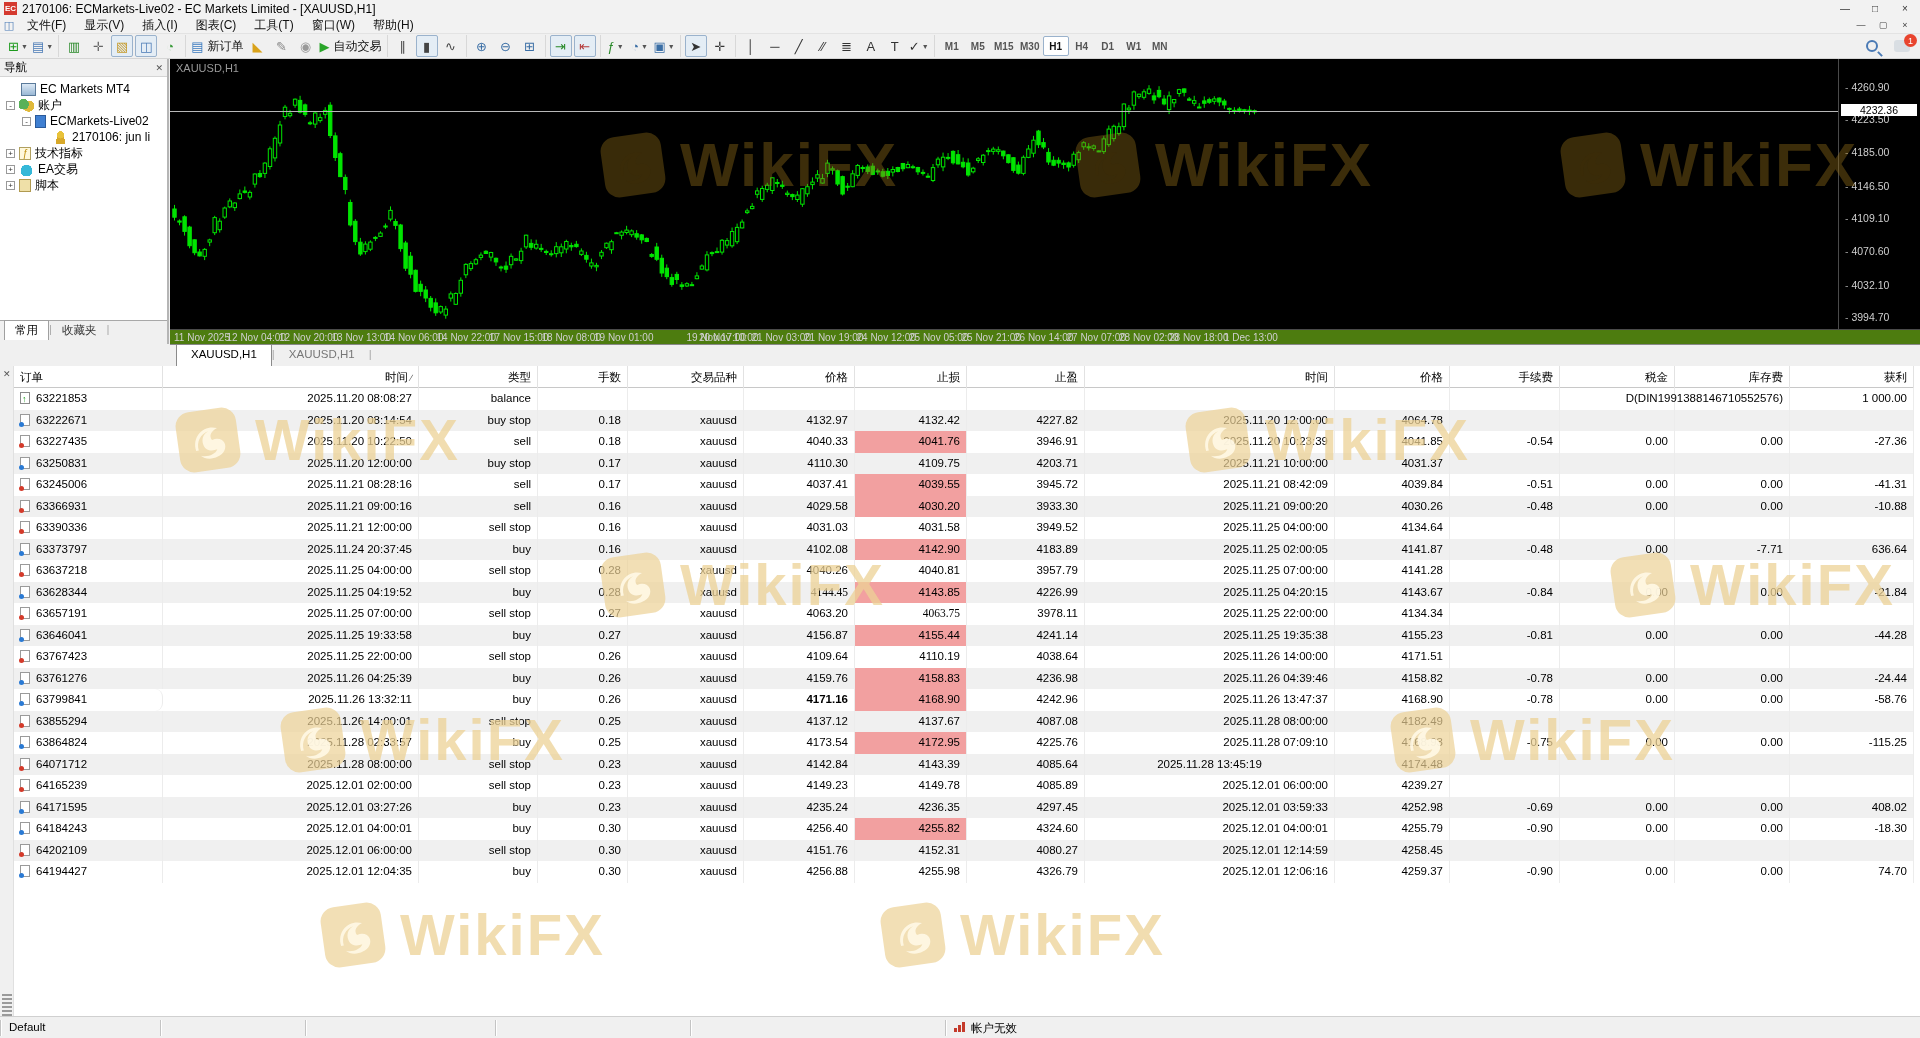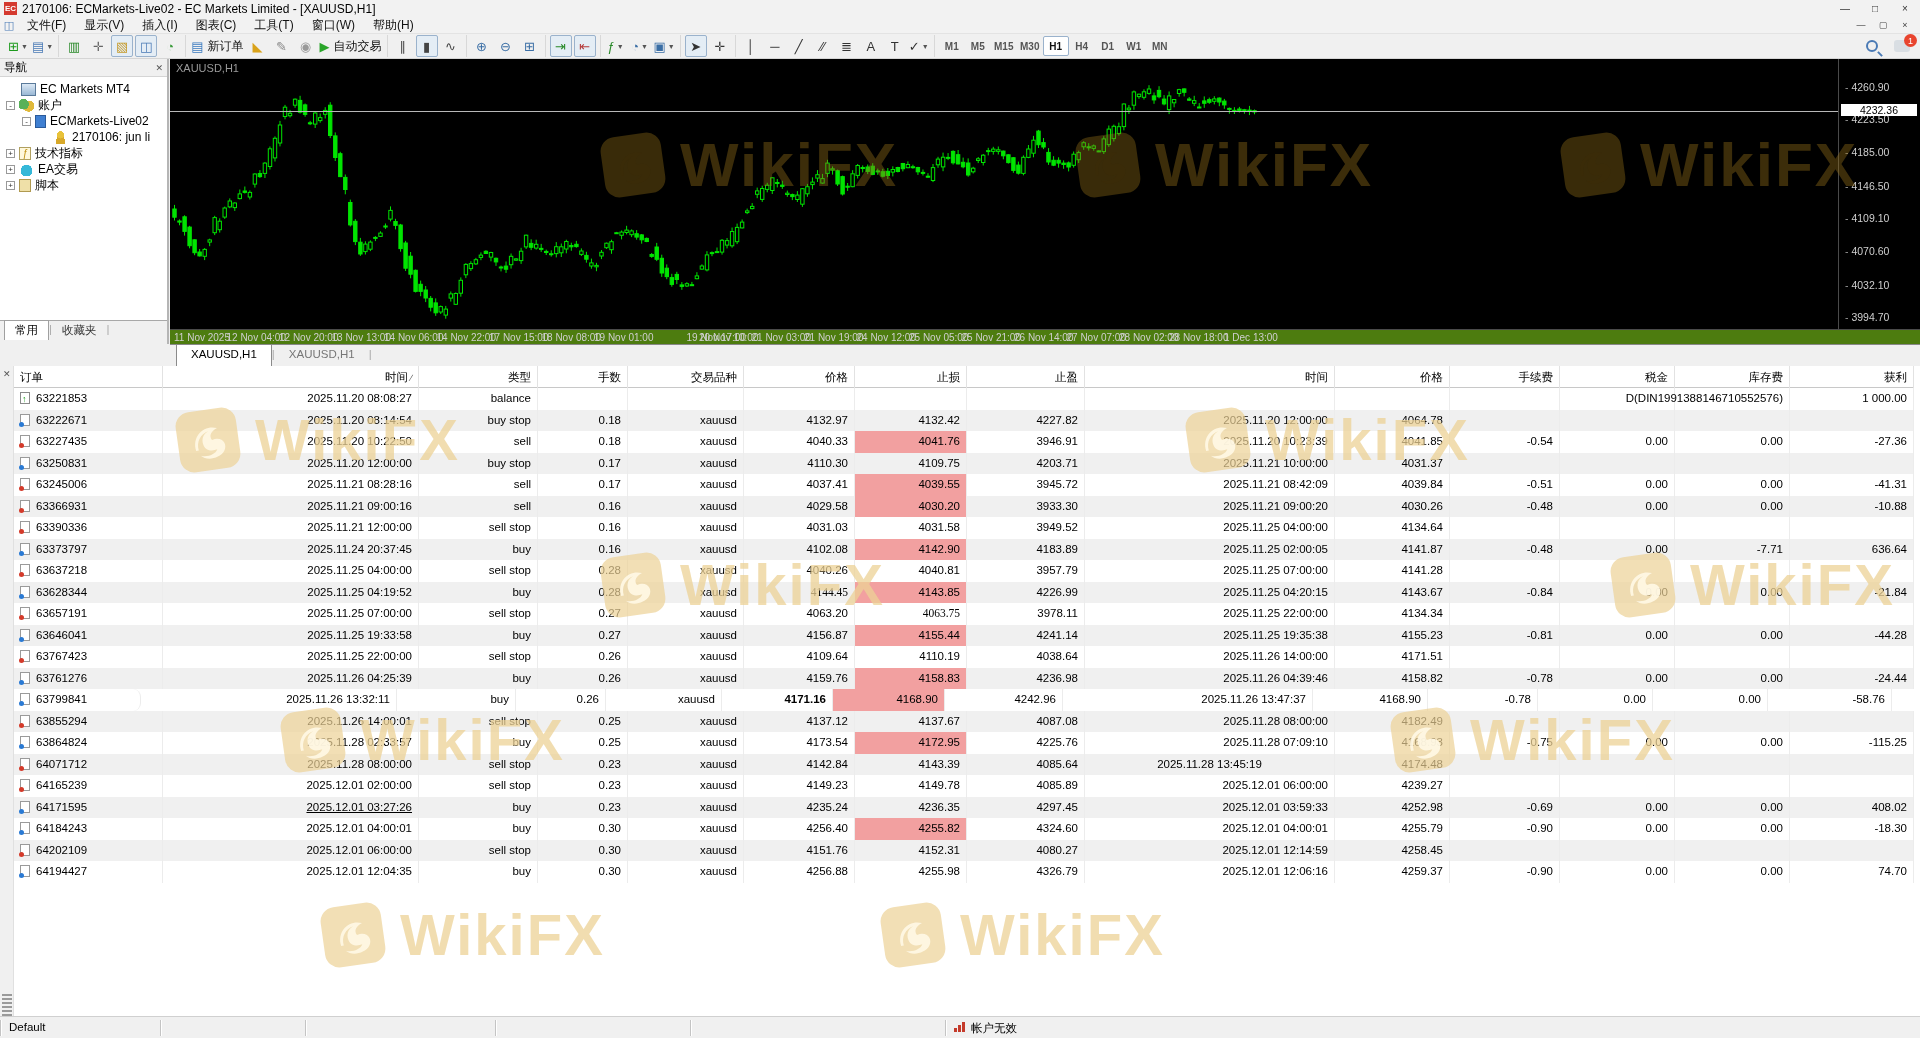--- a/index.html
+++ b/index.html
@@ -1120,21 +1120,21 @@
           <div class="hcol num slhit" style="width: 112px;">4158.83</div>
           <div class="hcol num" style="width: 118px;">4236.98</div>
           <div class="hcol num" style="width: 250px;">2025.11.26 04:39:46</div>
           <div class="hcol num" style="width: 115px;">4158.82</div>
           <div class="hcol num" style="width: 110px;">-0.78</div>
           <div class="hcol num" style="width: 115px;">0.00</div>
           <div class="hcol num" style="width: 115px;">0.00</div>
           <div class="hcol num" style="width: 124px;">-24.44</div>
         </div>
         <div class="hrow">
-          <div class="hcol" style="width: 127px; border-radius: 8px;"><span class="ordicon buy"></span><span>63799841</span></div>
+          <div class="hcol" style="width: 149px; border-radius: 8px;"><span class="ordicon buy"></span><span>63799841</span></div>
           <div class="hcol num" style="width: 256px;">2025.11.26 13:32:11</div>
           <div class="hcol num" style="width: 119px;">buy</div>
           <div class="hcol num" style="width: 90px;">0.26</div>
           <div class="hcol num" style="width: 116px;">xauusd</div>
           <div class="hcol num" style="width: 111px; font-weight: bold;">4171.16</div>
           <div class="hcol num slhit" style="width: 112px;">4168.90</div>
           <div class="hcol num" style="width: 118px;">4242.96</div>
           <div class="hcol num" style="width: 250px;">2025.11.26 13:47:37</div>
           <div class="hcol num" style="width: 115px;">4168.90</div>
           <div class="hcol num" style="width: 110px;">-0.78</div>
@@ -1201,21 +1201,21 @@
           <div class="hcol num" style="width: 118px;">4085.89</div>
           <div class="hcol num" style="width: 250px;">2025.12.01 06:00:00</div>
           <div class="hcol num" style="width: 115px;">4239.27</div>
           <div class="hcol num" style="width: 110px;"></div>
           <div class="hcol num" style="width: 115px;"></div>
           <div class="hcol num" style="width: 115px;"></div>
           <div class="hcol num" style="width: 124px;"></div>
         </div>
         <div class="hrow alt">
           <div class="hcol" style="width: 149px;"><span class="ordicon buy"></span><span>64171595</span></div>
-          <div class="hcol num" style="width: 256px; text-decoration: underline;">2025.12.01 03:27:26</div>
+          <div class="hcol num" style="width: 256px;">2025.12.01 03:27:26</div>
           <div class="hcol num" style="width: 119px;">buy</div>
           <div class="hcol num" style="width: 90px;">0.23</div>
           <div class="hcol num" style="width: 116px;">xauusd</div>
           <div class="hcol num" style="width: 111px;">4235.24</div>
           <div class="hcol num" style="width: 112px;">4236.35</div>
           <div class="hcol num" style="width: 118px;">4297.45</div>
           <div class="hcol num" style="width: 250px;">2025.12.01 03:59:33</div>
           <div class="hcol num" style="width: 115px;">4252.98</div>
           <div class="hcol num" style="width: 110px;">-0.69</div>
           <div class="hcol num" style="width: 115px;">0.00</div>

